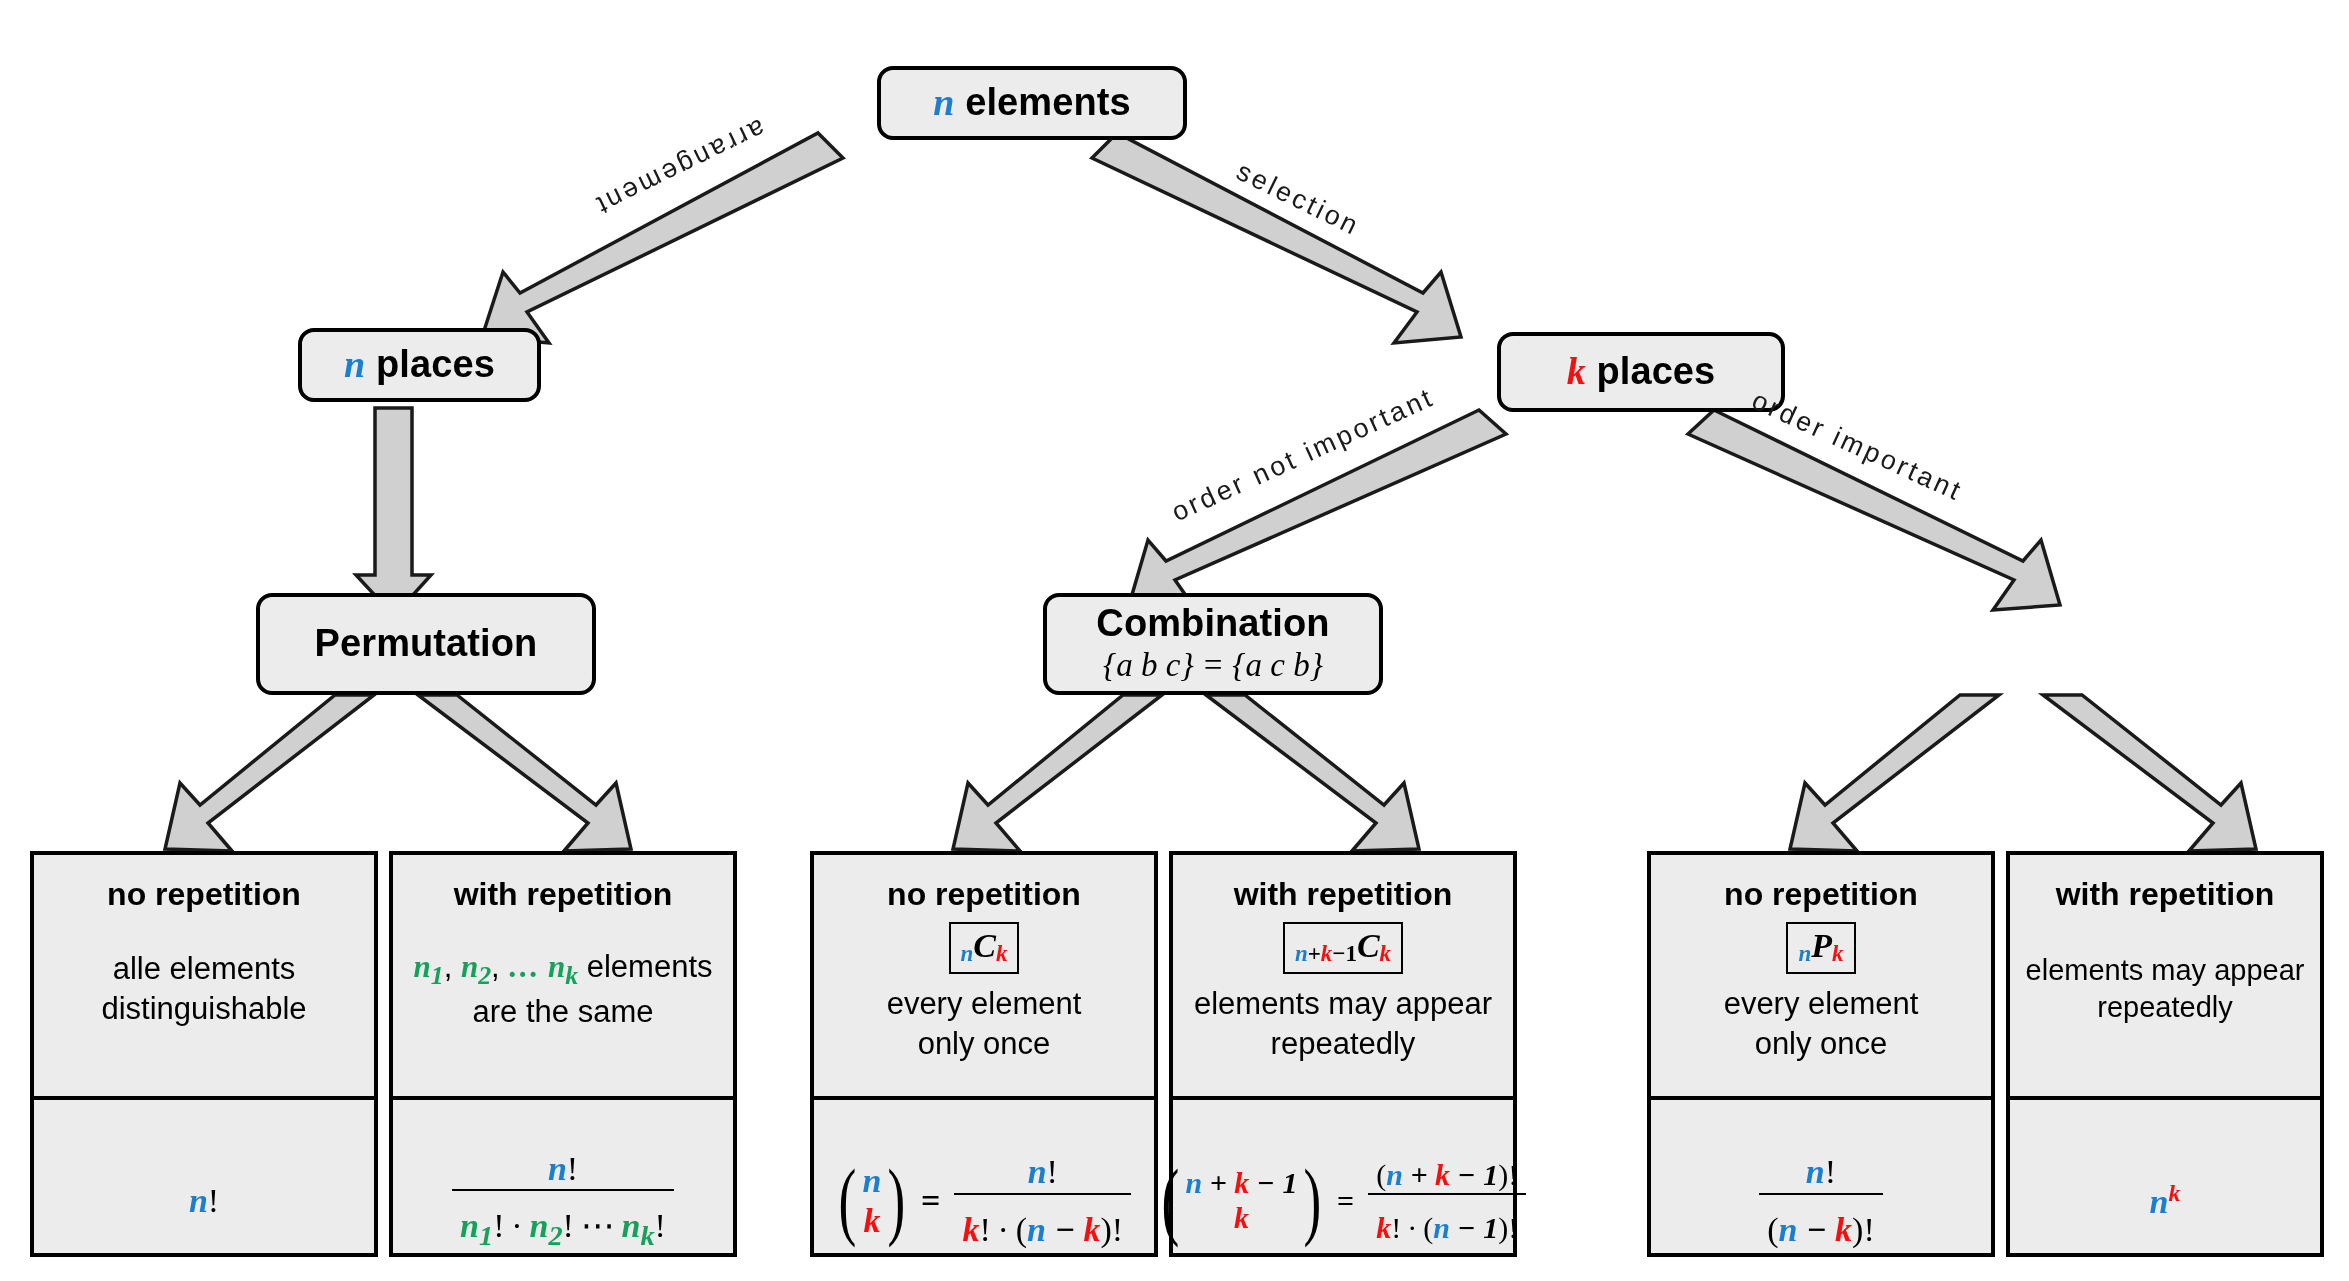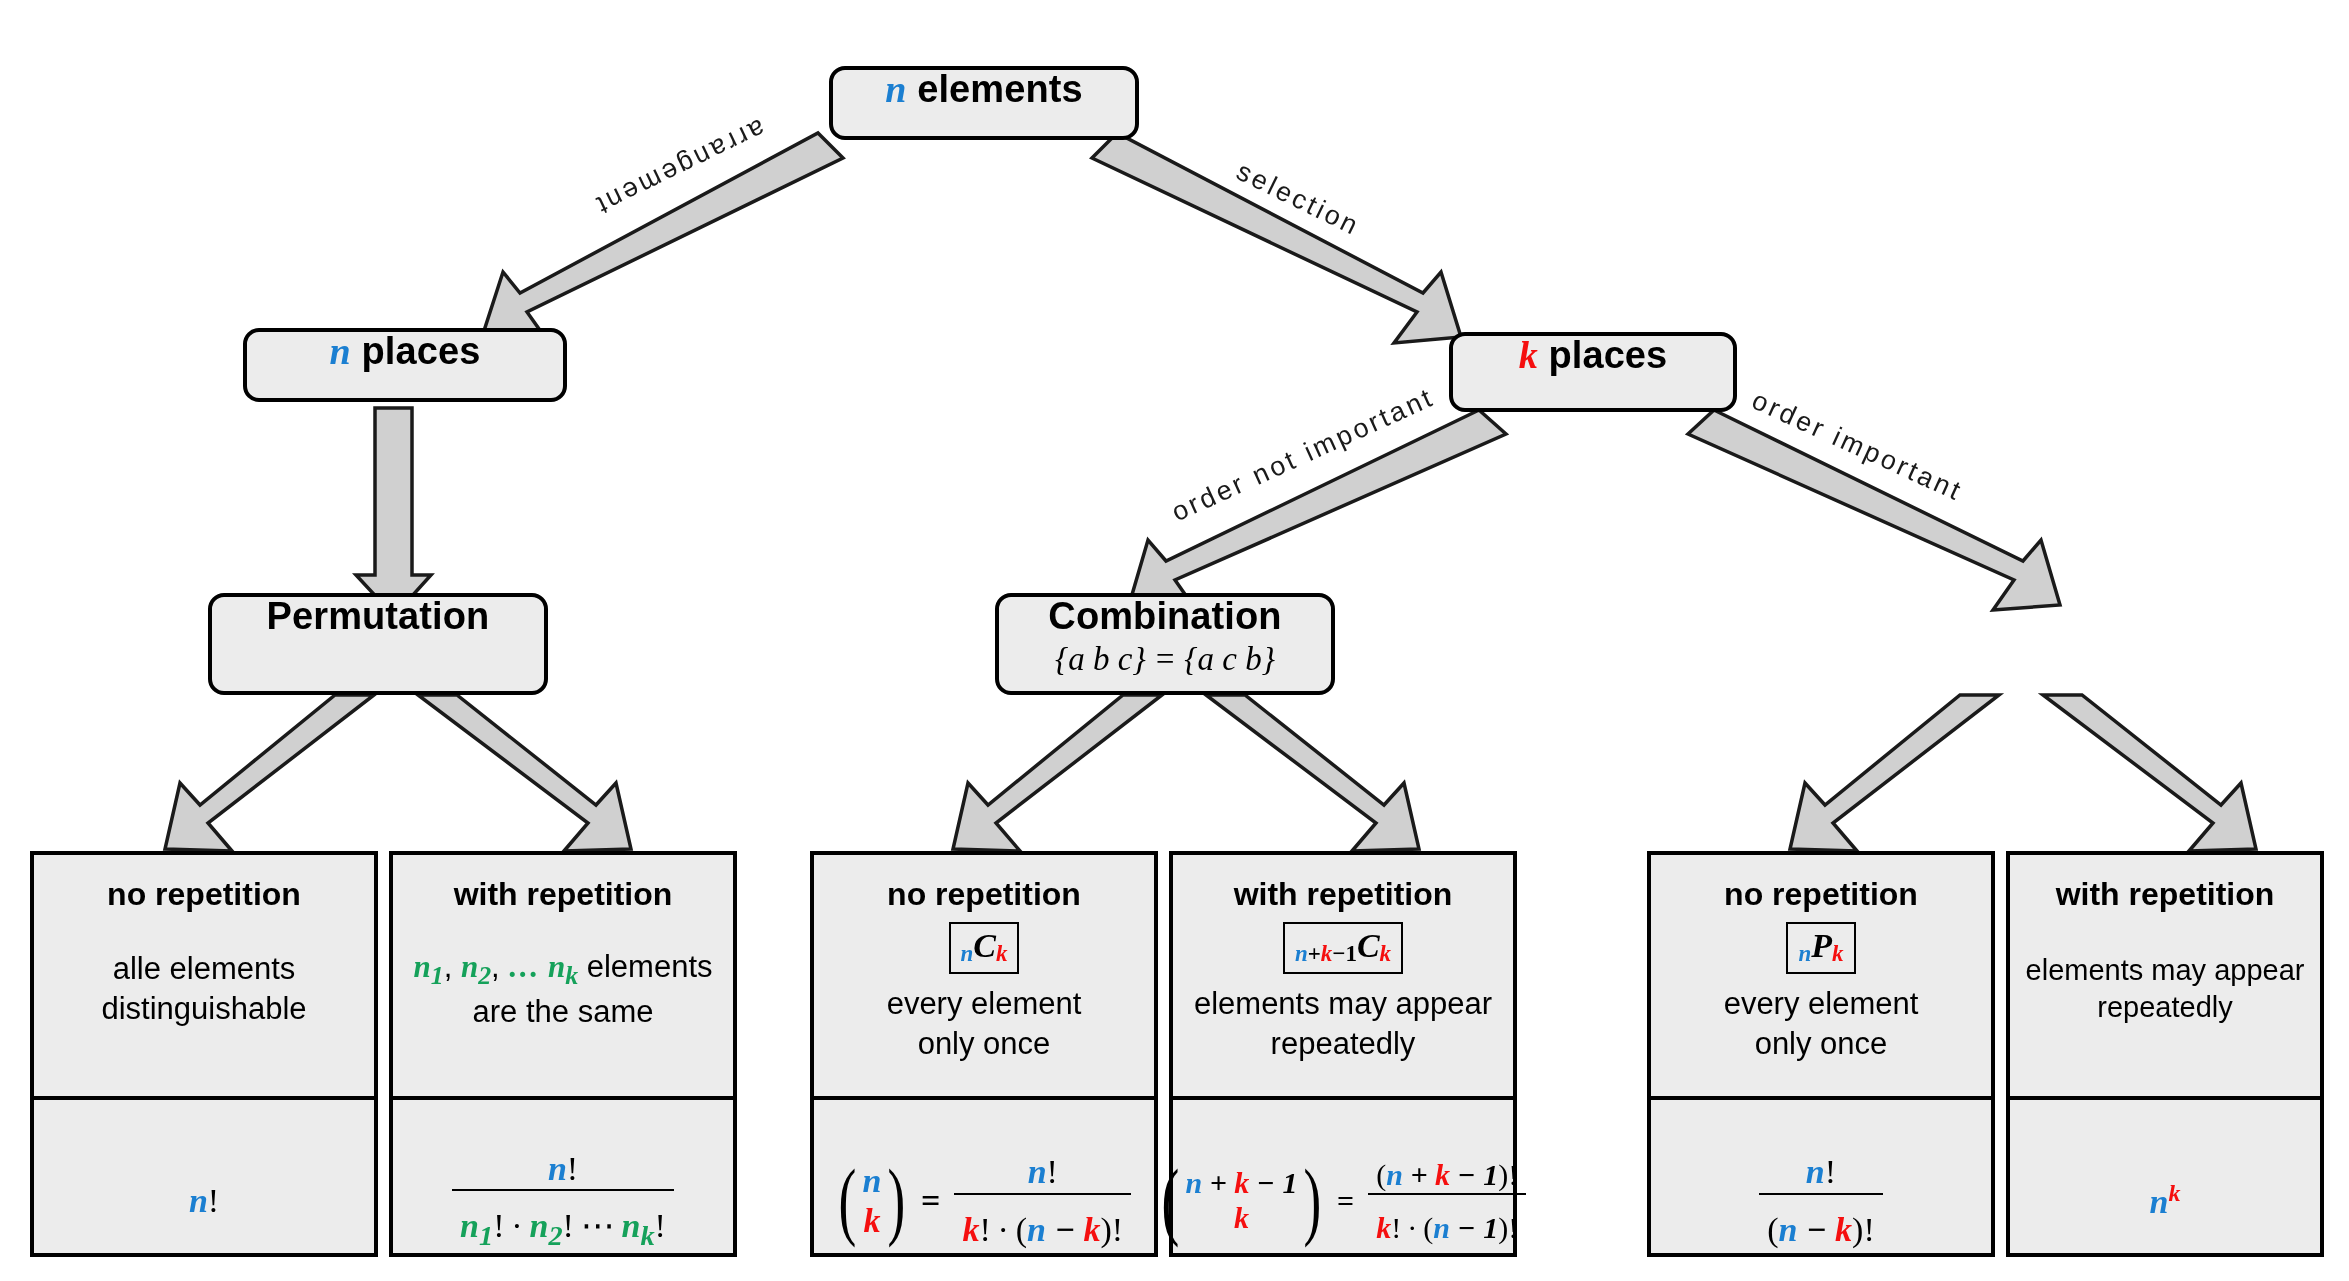--- a/index.html
+++ b/index.html
@@ -22,23 +22,24 @@
   
   .node{
     position:absolute;
     background:#ececec;
     border:4px solid #000000;
     border-radius:16px;
     box-sizing:border-box;
     display:flex;
     flex-direction:column;
     align-items:center;
-    justify-content:flex-start;
+    justify-content:center;
     text-align:center;
     z-index:5;
+    margin-left:48px;
   }
   .node .title{
     font-weight:bold;
     color:#000;
     letter-spacing:.1px;
     line-height:1.05;
   }
   .node-lg .title{font-size:38px;}
   .node-md .title{font-size:38px;}
   .node .subtitle{
@@ -212,21 +213,21 @@
   <div class="elabel" style="left:1167px; top:500px; transform:rotate(-24.5deg);">order not important</div>
 
   <div class="elabel" style="left:1760px; top:385px; transform:rotate(24.5deg);">order important</div>
 
   <div class="node node-lg" style="left:829px; top:66px; width:310px; height:74px;">
     <div class="title">
       <span class="mv blue">n</span><span>&nbsp;</span><span>elements</span>
     </div>
   </div>
 
-  <div class="node node-md" style="left:243px; top:328px; width:324px; height:74px;">
+  <div class="node node-md" style="left:250px; top:328px; width:243px; height:74px;">
     <div class="title">
       <span class="mv blue">n</span><span>&nbsp;</span><span>places</span>
     </div>
   </div>
 
   <div class="node node-md" style="left:1449px; top:332px; width:288px; height:80px;">
     <div class="title">
       <span class="mv red">k</span><span>&nbsp;</span><span>places</span>
     </div>
   </div>

